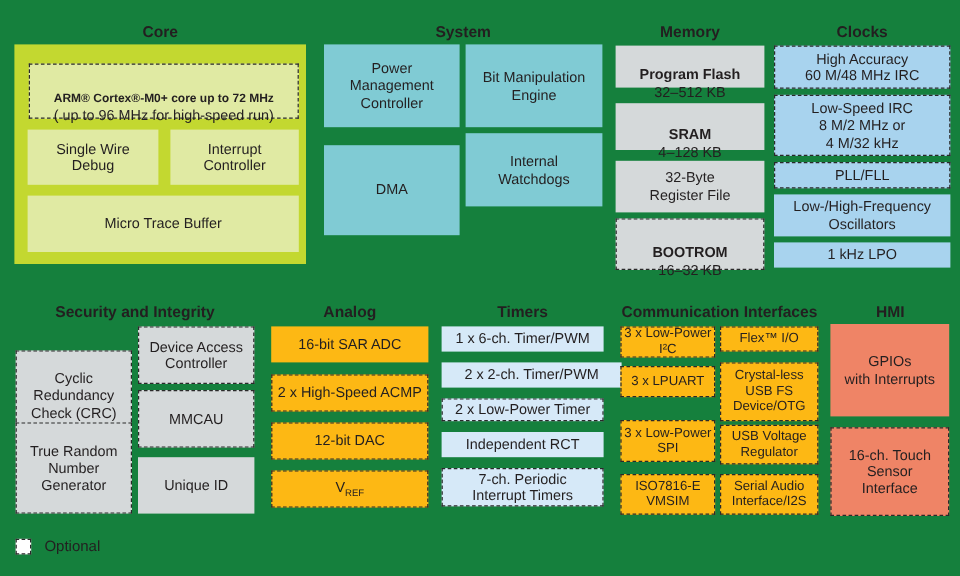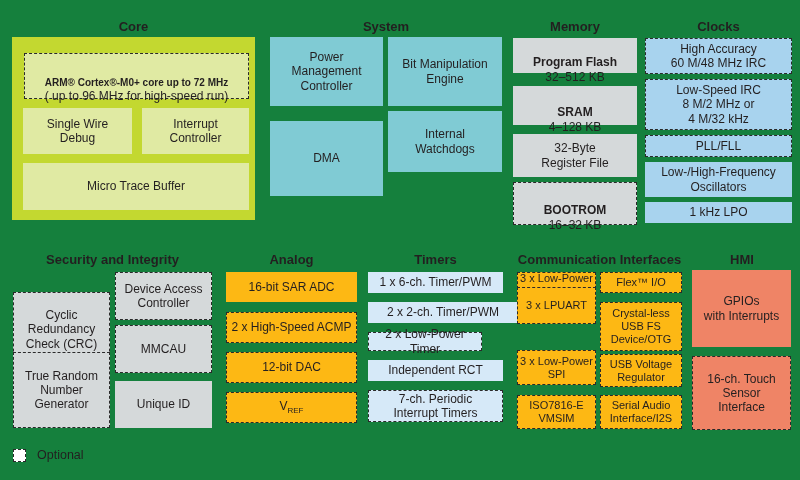--- a/index.html
+++ b/index.html
@@ -109,28 +109,28 @@
 
   <div class="blk yellow" style="left:226px;top:272px;width:131px;height:30px;">16-bit SAR ADC</div>
   <div class="blk yellow dashed" style="left:226px;top:312px;width:131px;height:31px;">2 x High-Speed ACMP</div>
   <div class="blk yellow dashed" style="left:226px;top:352px;width:131px;height:31px;">12-bit DAC</div>
   <div class="blk yellow dashed" style="left:226px;top:392px;width:131px;height:31px;">
     <span><span>V</span><span class="vsub">REF</span></span>
   </div>
 
   <div class="blk pale" style="left:368px;top:272px;width:135px;height:21px;">1 x 6-ch. Timer/PWM</div>
   <div class="blk pale" style="left:368px;top:302px;width:150px;height:21px;">2 x 2-ch. Timer/PWM</div>
-  <div class="blk pale dashed" style="left:368px;top:332px;width:114px;height:19px;">2 x Low-Power Timer</div>
+  <div class="blk pale dashed" style="left:368px;top:332px;width:135px;height:19px;">2 x Low-Power Timer</div>
   <div class="blk pale" style="left:368px;top:360px;width:135px;height:21px;">Independent RCT</div>
   <div class="blk pale dashed" style="left:368px;top:390px;width:135px;height:32px;">7-ch. Periodic
 Interrupt Timers</div>
 
   <div class="blk yellow dashed sm" style="left:517px;top:272px;width:79px;height:26px;">3 x Low-Power
 I²C</div>
-  <div class="blk yellow dashed sm" style="left:517px;top:287px;width:79px;height:37px;">3 x LPUART</div>
+  <div class="blk yellow dashed sm" style="left:517px;top:305px;width:79px;height:26px;">3 x LPUART</div>
   <div class="blk yellow dashed sm" style="left:517px;top:350px;width:79px;height:35px;">3 x Low-Power
 SPI</div>
   <div class="blk yellow dashed sm" style="left:517px;top:395px;width:79px;height:34px;">ISO7816-E
 VMSIM</div>
   <div class="blk yellow dashed sm" style="left:600px;top:272px;width:82px;height:21px;">Flex™ I/O</div>
   <div class="blk yellow dashed sm" style="left:600px;top:302px;width:82px;height:49px;">Crystal-less
 USB FS
 Device/OTG</div>
   <div class="blk yellow dashed sm" style="left:600px;top:354px;width:82px;height:33px;">USB Voltage
 Regulator</div>

